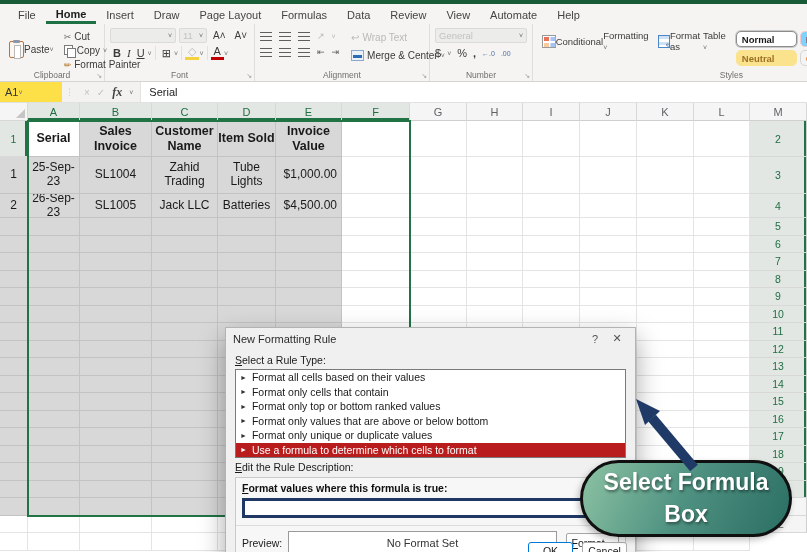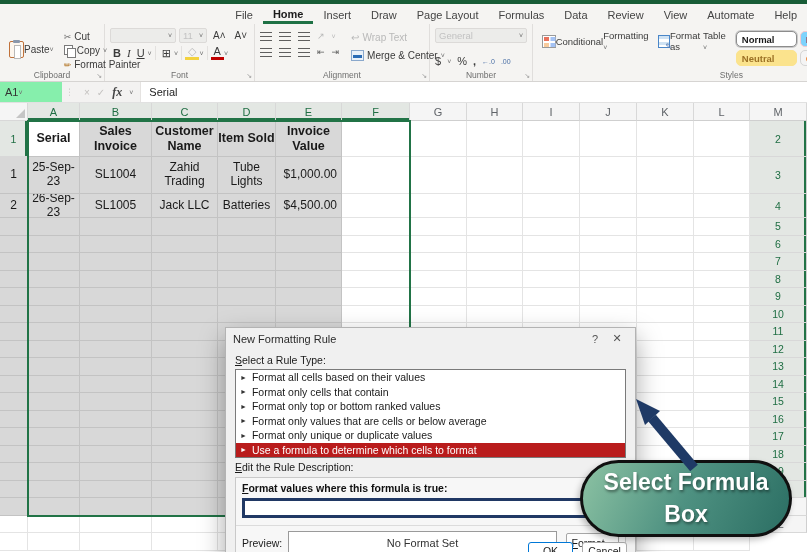--- a/index.html
+++ b/index.html
@@ -3,21 +3,21 @@
 <meta charset="utf-8">
 <style>
   * { margin:0; padding:0; box-sizing:border-box; }
   html,body { width:807px; height:552px; overflow:hidden; }
   body { font-family:"Liberation Sans", sans-serif; background:#fff; position:relative; cursor:default; color:#3b3b3b; }
 
   
   .top-strip { height:4px; background:#185c37; }
 
   
-  .tab-row { height:20px; background:#f5f4f2; display:flex; align-items:stretch; padding-left:8px;justify-content:flex-end; }
+  .tab-row { height:20px; background:#f5f4f2; display:flex; align-items:stretch; padding-left:8px; }
   .tab { font-size:11px; color:#444; padding:3px 10px 2px; display:flex; align-items:center; }
   .tab.active { color:#1b1b1b; font-weight:700; border-bottom:3px solid #1e7145; padding-bottom:0; }
 
   
   .ribbon { height:58px; background:#f5f4f2; border-bottom:1px solid #d6d4d2; display:flex; }
   .rgroup { position:relative; border-right:1px solid #e0dedc; padding:4px 5px 13px; display:flex; align-items:flex-start; }
   .group-label { position:absolute; bottom:1px; left:0; right:0; text-align:center; font-size:8.5px; color:#6e6e6e; }
   .launcher { position:absolute; bottom:1px; right:2px; font-size:7px; color:#9a9a9a; }
   .bigbtn { display:flex; flex-direction:row; align-items:center; font-size:10px; color:#3b3b3b; padding:0 4px; }
   .caret { font-size:7px; color:#6e6e6e; line-height:1; }
@@ -52,21 +52,21 @@
   .ic-cf { width:15px; height:13px; border:1px solid #999; background:#fff; position:relative; }
   .ic-cf::before { content:""; position:absolute; left:1px; top:1px; width:5px; height:4.5px; background:#e8715c;
       box-shadow:6.5px 0 0 #a4c2f4, 0 6px 0 #f9cb9c, 6.5px 6px 0 #a4c2f4; }
   .ic-fat { width:15px; height:13px; border:1px solid #4a86c8; background:repeating-linear-gradient(to bottom,#cfe2f3 0 3px,#fff 3px 6px); position:relative; }
   .ic-fat::after { content:"✎"; position:absolute; right:-3px; bottom:-4px; font-size:8px; color:#5b7fb4; }
   .chips { display:grid; grid-template-columns:repeat(3,61px); grid-auto-rows:16px; gap:3px; margin-left:6px; margin-top:3px; }
   .chip { font-size:9.5px; font-weight:700; display:flex; align-items:center; padding-left:5px; border:1px solid transparent; border-radius:5px; overflow:hidden; white-space:nowrap; }
 
   
   .fbar { height:21px; background:#f3f2f1; border-bottom:1px solid #e1e1e1; display:flex; align-items:stretch; font-size:11px; }
-  .namebox { width:62px; background:#86efac; display:flex; align-items:center; justify-content:flex-start; padding:0 5px; color:#333; }
+  .namebox { width:62px; background:#fde047; display:flex; align-items:center; justify-content:flex-start; padding:0 5px; color:#333; }
   .fbar .dots { display:flex; align-items:center; color:#c9c7c5; padding:0 3px; font-size:9px; }
   .fx-group { display:flex; align-items:center; gap:7px; padding:0 7px; }
   .fx-x, .fx-check { color:#c3c1bf; font-size:10px; }
   .fx { font-family:"Liberation Serif", serif; font-style:italic; font-weight:700; color:#444; font-size:12px; }
   .formula-field { flex:1; background:#fff; border-left:1px solid #e5e3e1; display:flex; align-items:center; padding-left:8px; color:#222; }
 
   
   .sheet { position:relative; height:448px; background:#fff; }
   #grid { display:grid; }
   .corner { background:#f5f5f5; border-right:1px solid #d8d8d8; border-bottom:1px solid #d8d8d8; position:relative; }
@@ -225,21 +225,21 @@
       <div class="small-row">
         <span class="ic-mc"></span>
         <span>Merge &amp; Center</span>
         <span class="caret">˅</span>
       </div>
     </div>
     <span class="group-label">Alignment</span>
     <span class="launcher">↘</span>
   </div>
 
-  <div class="rgroup" style="width:103px; flex-direction:column; gap:12px;">
+  <div class="rgroup" style="width:103px; flex-direction:column; gap:4px;">
     <span class="sel-box" style="width:92px;">
       <span>General</span>
       <span class="caret">˅</span>
     </span>
     <div style="display:flex; gap:6px; align-items:center; font-size:11px; color:#3b3b3b;">
       <span>$</span>
       <span class="caret">˅</span>
       <span>%</span>
       <span style="font-weight:700;">,</span>
       <span style="font-size:7px; color:#4a6fa5;">←.0</span>
@@ -636,21 +636,21 @@
           <div class="rule-item">
             <span class="bullet">►</span>
             <span>Format only cells that contain</span>
           </div>
           <div class="rule-item">
             <span class="bullet">►</span>
             <span>Format only top or bottom ranked values</span>
           </div>
           <div class="rule-item">
             <span class="bullet">►</span>
-            <span>Format only values that are cells or below average</span>
+            <span>Format only values that are above or below bottom</span>
           </div>
           <div class="rule-item">
             <span class="bullet">►</span>
             <span>Format only unique or duplicate values</span>
           </div>
           <div class="rule-item selected">
             <span class="bullet">►</span>
             <span>Use a formula to determine which cells to format</span>
           </div>
         </div>

